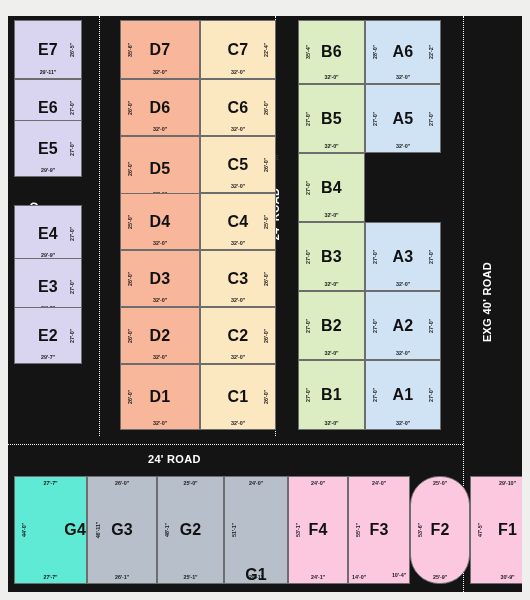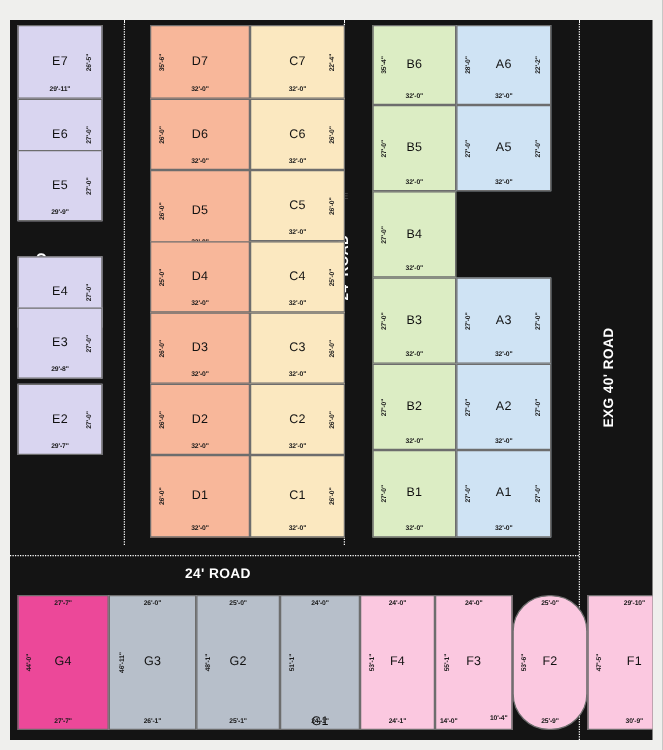--- a/index.html
+++ b/index.html
@@ -24,23 +24,23 @@
   }
   
   .plot {
     position: absolute;
     border: 0.7px solid #6d6d6d;
     display: flex;
     align-items: center;
     justify-content: center;
   }
   .plot .pid {
-    font-weight: normal;
+    font-weight: bold;
     color: #111;
-    font-size: 10px;
+    font-size: 16px;
     letter-spacing: .2px;
     line-height: 1;
   }
   .dim {
     position: absolute;
     font-size: 5.4px;
     color: #1a1a1a;
     font-weight: bold;
     white-space: nowrap;
     letter-spacing: -0.1px;
@@ -113,21 +113,21 @@
     <div class="plot" style="left:6px; top:104px; width:68px; height:57px; background:#d9d5f0;">
       <span class="pid">E5</span>
       <span class="dim bottom">29'-9"</span>
       <span class="dim right">27'-0"</span>
     </div>
     <div class="plot" style="left:6px; top:189px; width:68px; height:57px; background:#d9d5f0;">
       <span class="pid">E4</span>
       <span class="dim bottom">29'-9"</span>
       <span class="dim right">27'-0"</span>
     </div>
-    <div class="plot" style="left:6px; top:230px; width:68px; height:57px; background:#d9d5f0;">
+    <div class="plot" style="left:6px; top:242px; width:68px; height:57px; background:#d9d5f0;">
       <span class="pid">E3</span>
       <span class="dim bottom">29'-8"</span>
       <span class="dim right">27'-0"</span>
     </div>
     <div class="plot" style="left:6px; top:291px; width:68px; height:57px; background:#d9d5f0;">
       <span class="pid">E2</span>
       <span class="dim bottom">29'-7"</span>
       <span class="dim right">27'-0"</span>
     </div>
 
@@ -258,21 +258,21 @@
       <span class="dim left">27'-0"</span>
       <span class="dim right">27'-0"</span>
     </div>
     <div class="plot" style="left:357px; top:344px; width:76px; height:70px; background:#cfe3f4;">
       <span class="pid">A1</span>
       <span class="dim bottom">32'-0"</span>
       <span class="dim left">27'-0"</span>
       <span class="dim right">27'-0"</span>
     </div>
 
-    <div class="plot" style="left:6px; top:460px; width:73px; height:108px; background:#ec4899;">
+    <div class="plot" style="left:6px; top:460px; width:73px; height:108px; background:#5eead4;justify-content:flex-end;">
       <span class="pid">G4</span>
       <span class="dim top">27'-7"</span>
       <span class="dim bottom">27'-7"</span>
       <span class="dim left">44'-0"</span>
     </div>
     <div class="plot" style="left:79px; top:460px; width:70px; height:108px; background:#b7bfca;">
       <span class="pid">G3</span>
       <span class="dim top">26'-0"</span>
       <span class="dim bottom">26'-1"</span>
       <span class="dim left">46'-11"</span>

